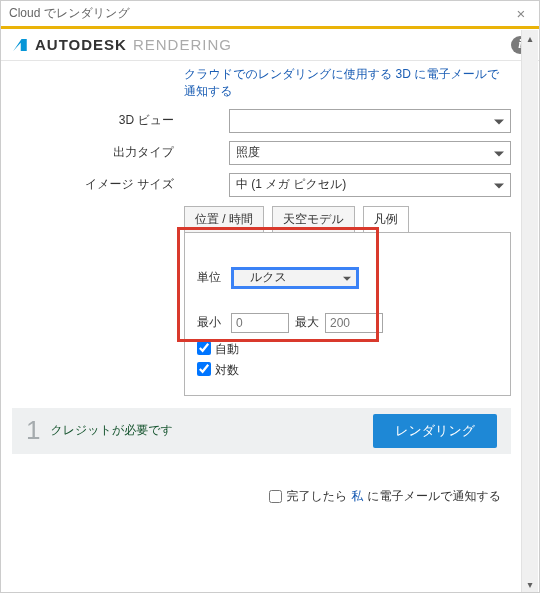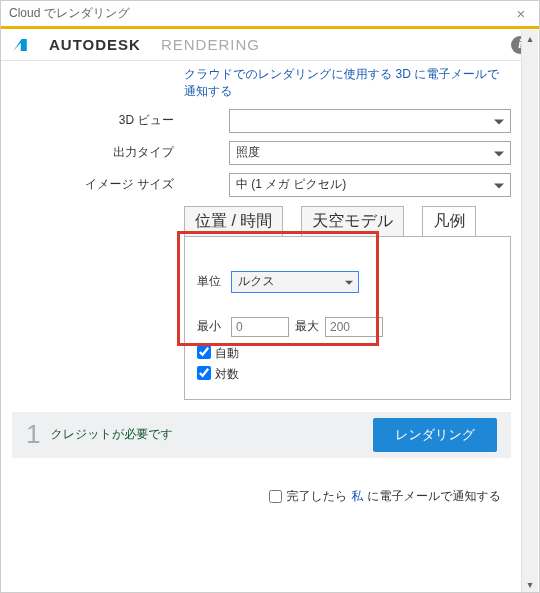--- a/index.html
+++ b/index.html
@@ -30,21 +30,21 @@
     color: #888; font-size: 15px; cursor: pointer;
   }
   .ribbon {
     height: 32px;
     display: flex;
     align-items: center;
     padding: 0 10px;
     border-bottom: 1px solid #e5e5e5;
   }
   .brand {
-    display: flex; align-items: center; gap: 20px;
+    display: flex; align-items: center; gap: 6px;
     font-weight: 600; letter-spacing: 1px;
     color: #333; font-size: 15px;
   }
   .brand .sub { color: #aaa; font-weight: 400; }
   .ribbon .spacer { flex: 1; }
   .info-icon {
     width: 18px; height: 18px; border-radius: 50%;
     background: #7a7a7a; color: #fff;
     display: flex; align-items: center; justify-content: center;
     font-family: Georgia, serif; font-style: italic;
@@ -118,22 +118,22 @@
     border-right: 5px solid transparent;
     border-top: 5px solid #555;
   }
 
   .tabs-area {
     margin-left: 172px;
     margin-top: 4px;
   }
   .tabs {
     display: flex;
-    gap: 18px;
-    font-size: 16px;
+    gap: 8px;
+    font-size: 12px;
   }
   .tab {
     padding: 4px 10px;
     border: 1px solid #b5b5b5;
     border-bottom: 1px solid #b5b5b5;
     background: #f5f5f5;
     cursor: pointer;
     position: relative;
     top: 1px;
   }
@@ -160,24 +160,24 @@
 
   .panel-row {
     display: flex; align-items: center; gap: 6px;
     margin-bottom: 8px;
     margin-top: 24px;
   }
   .panel-row .plabel { width: 28px; text-align: left; color:#333; }
   .mini-select {
     flex: 1; max-width: 128px;
     height: 22px;
-    border: 1px solid #3b82f6;
+    border: 3px solid #3b82f6;
     background: #f3f3f3;
     display:flex; align-items:center;
-    padding: 0 20px 0 6px;
+    padding: 0 20px 0 16px;
     position: relative; cursor:pointer;
   }
   .mini-select::after{
     content:""; position:absolute; right:5px; top:50%;
     transform: translateY(-30%);
     border-left:4px solid transparent; border-right:4px solid transparent;
     border-top:4px solid #555;
   }
   .num-input {
     width: 58px; height: 20px;

